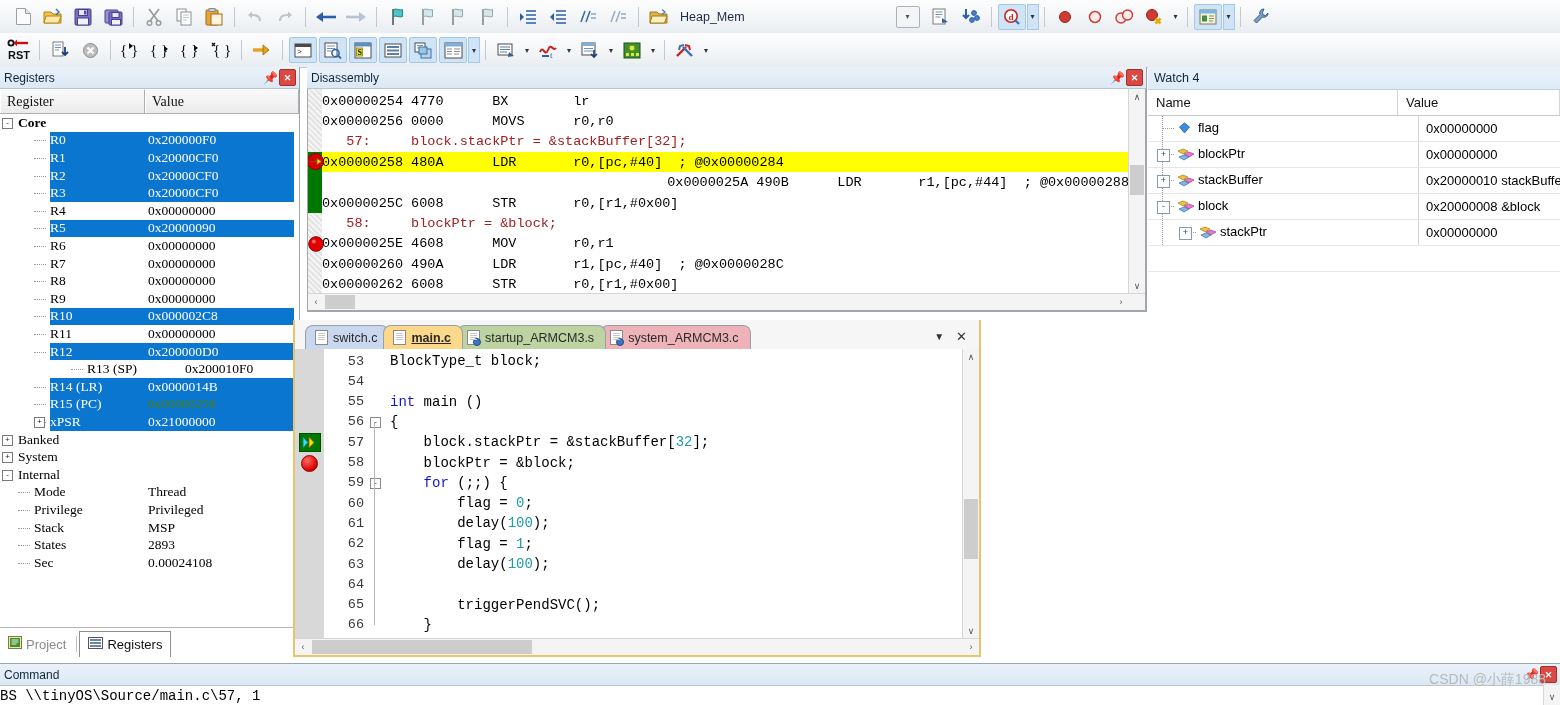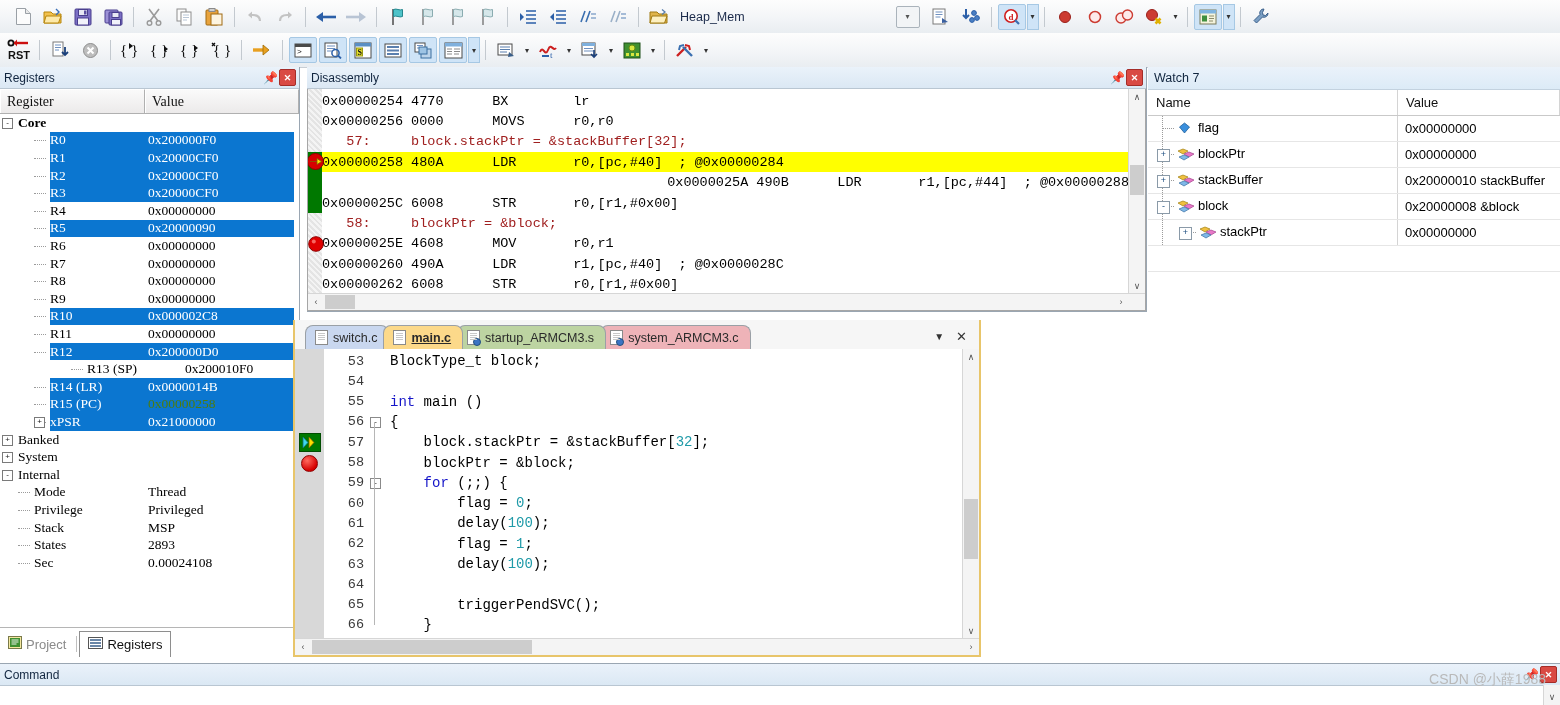--- a/index.html
+++ b/index.html
@@ -162,21 +162,21 @@
     height:22px; background:linear-gradient(to bottom,#eaf2fa,#dcebf7);
     border-bottom:1px solid #c3d2df; display:flex;align-items:center;
     padding-left:6px; font-size:12.5px; color:#10253e;
   }
   .wgrid-head { display:flex; height:25px; border-bottom:1px solid #c9c9c9; background:#fff; }
   .wgrid-head .c {
     display:flex;align-items:center;padding-left:8px; font-size:13px; color:#111;
     border-right:1px solid #d4d4d4; box-sizing:border-box;
   }
   .w-row { display:flex; height:25px; border-bottom:1px solid #e6e6e6; font-size:13px; }
-  .w-name { width:250px; border-right:1px solid #d4d4d4; display:flex; align-items:center;
+  .w-name { width:271px; border-right:1px solid #d4d4d4; display:flex; align-items:center;
             position:relative; box-sizing:border-box; }
   .w-val  { flex:1; display:flex; align-items:center; padding-left:7px; box-sizing:border-box;
             white-space:nowrap; overflow:hidden; }
   .w-exp {
     width:11px;height:11px;border:1px solid #8a9aa8;background:#fff;
     font-size:9px;line-height:9px;text-align:center;color:#1f4f82;
     font-family:"Liberation Sans",sans-serif; flex:none;
   }
 
   
@@ -825,21 +825,21 @@
       <div class="scrollh">
         <div class="sch-arrow" style="left:0">‹</div>
         <div class="sch-thumb" style="left:17px;width:30px"></div>
         <div class="sch-arrow" style="right:16px">›</div>
       </div>
     </div>
   </div>
 
   <div id="watch-panel">
     <div id="watch-head">
-      <span>Watch 7</span>
+      <span>Watch 4</span>
     </div>
     <div class="wgrid-head">
       <div class="c" style="width:250px">Name</div>
       <div class="c" style="flex:1">Value</div>
     </div>
     <div id="watch-rows">
         <div class="w-row">
           <div class="w-name">
             <div class="vdot" style="left: 14px; top: 0px; height: 25px;"></div>
             <div class="dotline" style="left: 14px; width: 12px; top: 12px;"></div>
@@ -984,20 +984,21 @@
       </div>
     </div>
   </div>
 
   <div id="command-panel">
     <div id="command-title">
       <span style="flex:1">Command</span>
       <span class="pin-btn">📌</span>
       <span class="close-btn">✕</span>
     </div>
+    <div id="command-text">BS \\tinyOS\Source/main.c\57, 1</div>
     <div style="position:absolute;right:0;top:21px;bottom:0;width:16px;background:#f4f4f4;border-left:1px solid #d6d6d6">
       <div style="position:absolute;bottom:0;width:16px;height:16px;display:flex;align-items:center;justify-content:center;font-size:9px;color:#555">∨</div>
     </div>
   </div>
 
   <div id="watermark">CSDN @小薛1988</div>
 
 </div>
 
 </body></html>

